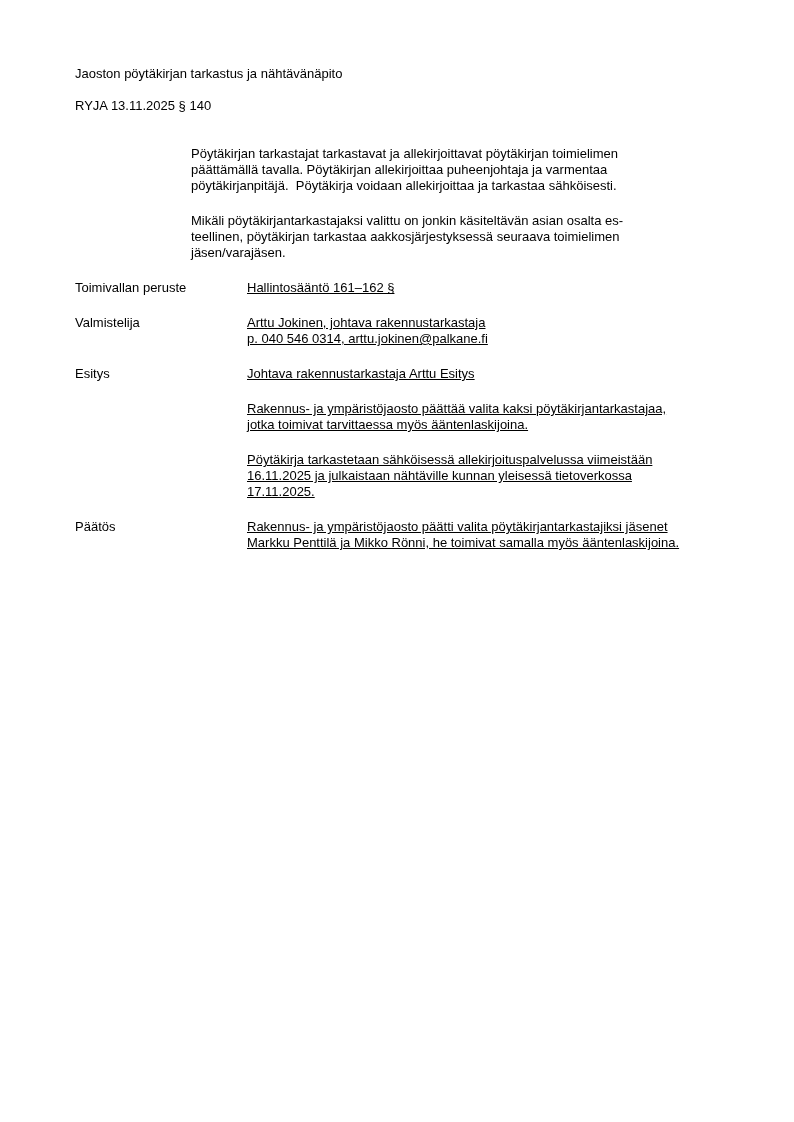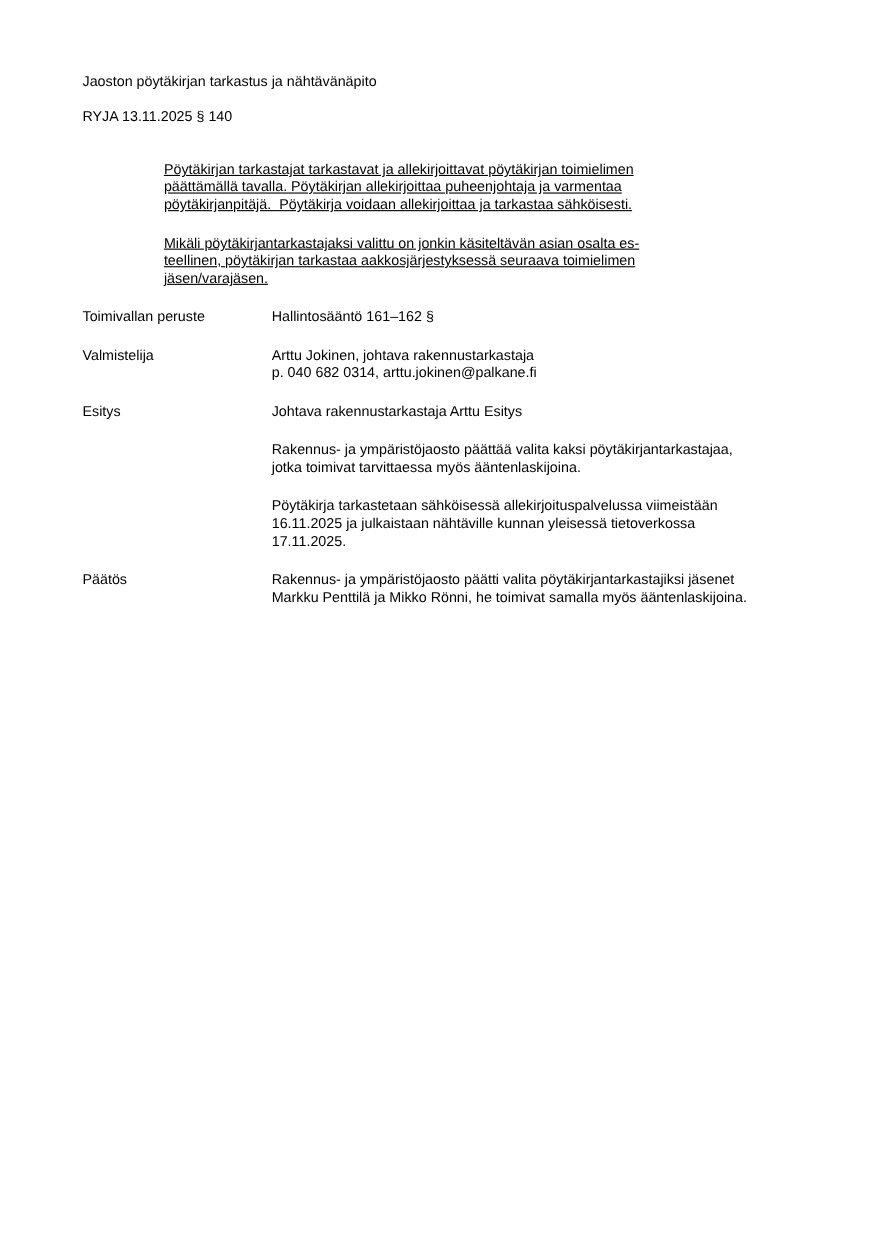--- a/index.html
+++ b/index.html
@@ -28,39 +28,39 @@
     margin: 0 0 16px 0;
     font-size: 13px;
     font-weight: normal;
     white-space: pre;
   }
   .doc-reference {
     margin: 0 0 32px 0;
     white-space: pre;
   }
   .intro {
-    margin-left: 74px;
-    text-decoration: underline;
+    margin-left: 116px;
   }
   .para {
     margin: 0 0 19px 0;
     white-space: pre;
   }
   .field {
     display: flex;
     align-items: flex-start;
     justify-content: space-between;
   }
   .field-label {
     width: 172px;
     flex-shrink: 0;
     white-space: pre;
   }
   .field-body {
     flex: 1;
+    text-decoration: underline;
   }
 </style>
 </head>
 <body>
 
 <div class="page">
   <div class="content">
 
     <h1 class="doc-title">Jaoston pöytäkirjan tarkastus ja nähtävänäpito</h1>
 
@@ -79,21 +79,21 @@
       <div class="field-label">Toimivallan peruste</div>
       <div class="field-body">
         <p class="para">Hallintosääntö 161–162 §</p>
       </div>
     </div>
 
     <div class="field">
       <div class="field-label">Valmistelija</div>
       <div class="field-body">
         <p class="para">Arttu Jokinen, johtava rakennustarkastaja
-p. 040 682 0314, arttu.jokinen@palkane.fi</p>
+p. 040 546 0314, arttu.jokinen@palkane.fi</p>
       </div>
     </div>
 
     <div class="field">
       <div class="field-label">Esitys</div>
       <div class="field-body">
         <p class="para">Johtava rakennustarkastaja Arttu Esitys</p>
         <p class="para">Rakennus- ja ympäristöjaosto päättää valita kaksi pöytäkirjantarkastajaa,
 jotka toimivat tarvittaessa myös ääntenlaskijoina.</p>
         <p class="para">Pöytäkirja tarkastetaan sähköisessä allekirjoituspalvelussa viimeistään

